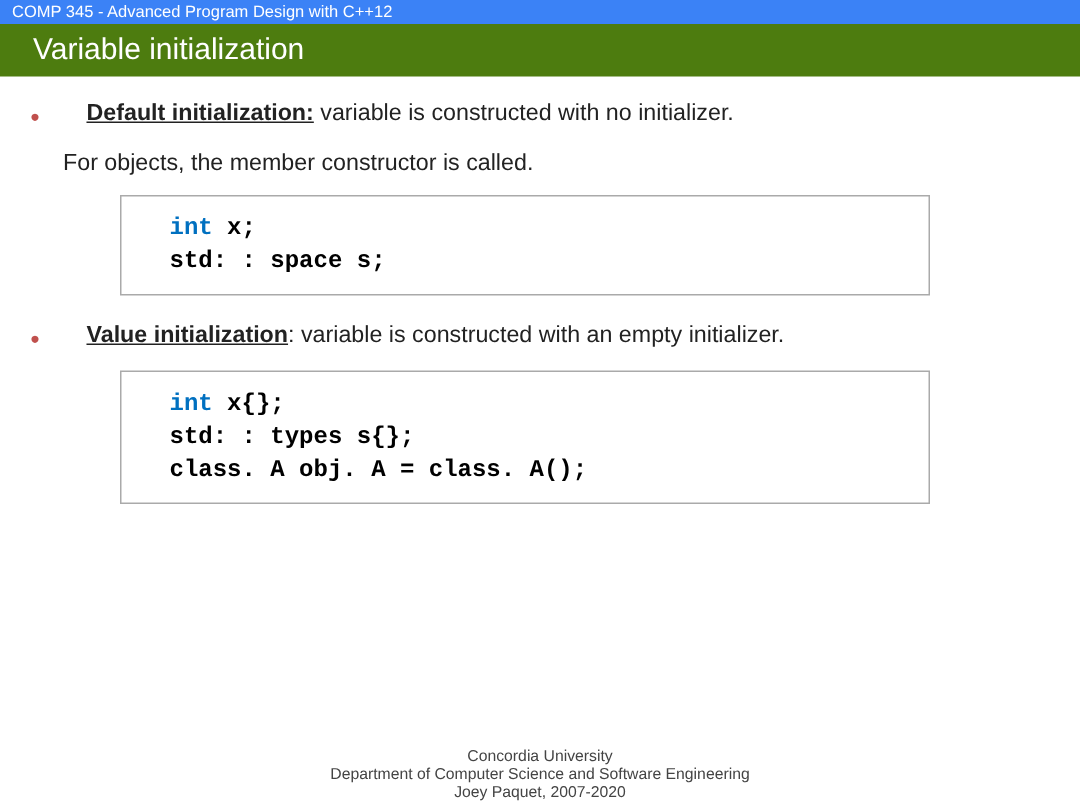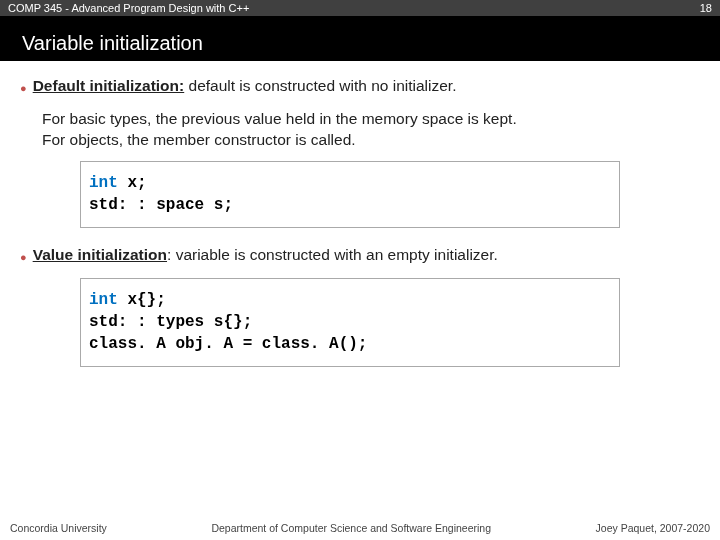--- a/index.html
+++ b/index.html
@@ -1,48 +1,47 @@
 <!DOCTYPE html>
 <html><head>
 <meta charset="utf-8">
 <style>
   * { margin: 0; padding: 0; box-sizing: border-box; }
   html, body { width: 720px; height: 540px; font-family: "Segoe UI", Tahoma, sans-serif; background: #fff; overflow: hidden; }
   .slide { width: 720px; height: 540px; position: relative; display: flex; flex-direction: column; }
-  .topbar { background: #404040; color: #fff; display: flex; justify-content: space-between; align-items: center; font-size: 11px; padding: 2px 8px; }
-  .titlebar { background: #000000; color: #fff; font-size: 20px; padding: 16px 22px 6px; }
+  .topbar { background: #3b82f6; color: #fff; display: flex; justify-content: flex-start; align-items: center; font-size: 11px; padding: 2px 8px; }
+  .titlebar { background: #4d7c0f; color: #fff; font-size: 20px; padding: 6px 22px 6px; }
   .content { flex: 1; padding: 10px 20px 0 20px; font-size: 15.5px; color: #222; }
   .bullet-row { display: flex; align-items: flex-start; margin-top: 6px; }
   .dot { color: #c0504d; font-size: 11px; line-height: 22px; margin-right: 6px; }
-  .term { font-weight: bold; text-decoration: underline; }
+  .term { font-weight: bold; text-decoration: underline; margin-left: 25px; }
   .sub { margin: 10px 0 10px 22px; line-height: 1.35; }
-  .codebox { border: 1px solid #aaa; margin: 6px 0 18px 60px; padding: 10px 8px; font-family: Consolas, "Courier New", monospace; font-weight: bold; font-size: 16px; line-height: 1.4; color: #000; width: 540px; }
+  .codebox { border: 1px solid #aaa; margin: 6px 0 18px 60px; padding: 10px 32px; font-family: Consolas, "Courier New", monospace; font-weight: bold; font-size: 16px; line-height: 1.4; color: #000; width: 540px; }
   .codebox .kw { color: #0070c0; }
-  .footer { display: flex; justify-content: space-between; align-items: center; font-size: 10.5px; color: #444; padding: 4px 10px 6px; }
+  .footer { display: flex; justify-content: space-between; align-items: center; font-size: 10.5px; color: #444; padding: 4px 10px 6px; flex-direction: column; }
 </style>
 </head>
 <body>
 
 <div class="slide">
   <div class="topbar">
     <span>COMP 345 - Advanced Program Design with C++</span>
-    <span>18</span>
+    <span>12</span>
   </div>
   <div class="titlebar">Variable initialization</div>
 
   <div class="content">
 
     <div class="bullet-row">
       <span class="dot">●</span>
       <div>
-        <span class="term">Default initialization:</span><span> default is constructed with no initializer.</span>
+        <span class="term">Default initialization:</span><span> variable is constructed with no initializer.</span>
       </div>
     </div>
     <div class="sub">
-      <div>For basic types, the previous value held in the memory space is kept.</div>
       <div>For objects, the member constructor is called.</div>
     </div>
     <div class="codebox">
       <div><span class="kw">int</span><span> x;</span></div>
       <div>std: : space s;</div>
     </div>
 
     <div class="bullet-row">
       <span class="dot">●</span>
       <div>

